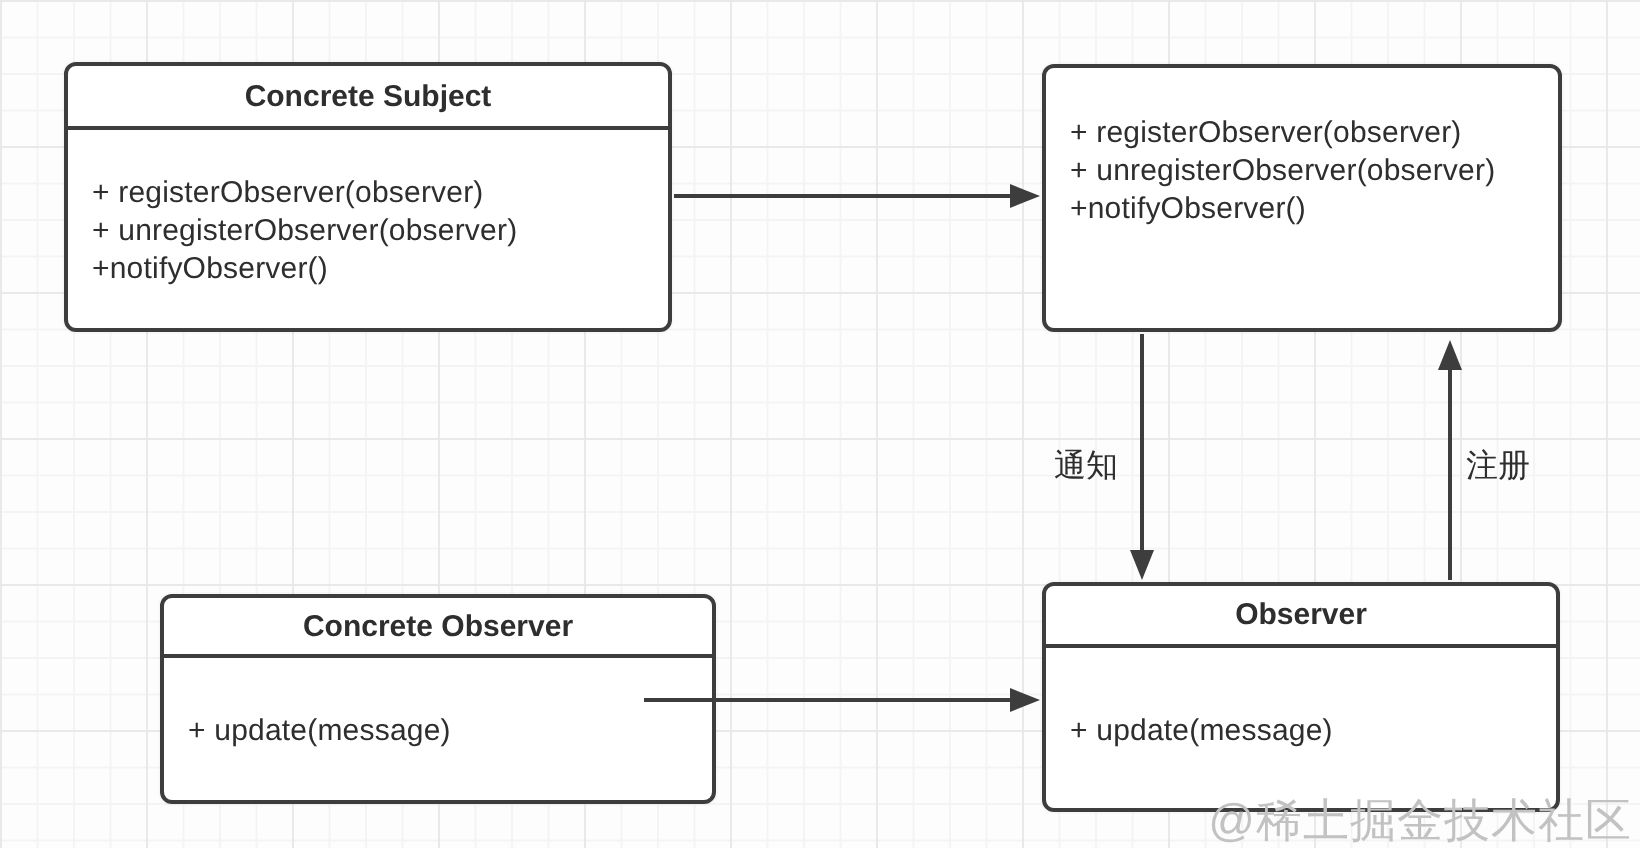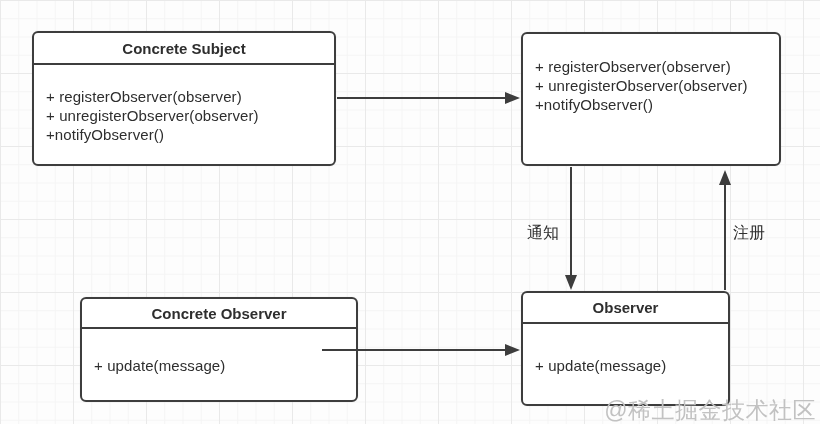--- a/index.html
+++ b/index.html
@@ -61,21 +61,21 @@
   #cls-concrete-subject .uml-methods { padding-top: 22px; }
 
   #cls-subject { left: 521px; top: 32px;  width: 260px; height: 134px; }
   #cls-subject .uml-title { height: 32px; }
   #cls-subject .uml-methods { padding-top: 23px; }
 
   #cls-concrete-observer { left: 47px;  top: 297px; width: 278px; height: 105px; margin-left: 33px; }
   #cls-concrete-observer .uml-title { height: 30px; }
   #cls-concrete-observer .uml-methods { padding-top: 27px; }
 
-  #cls-observer { left: 521px; top: 291px; width: 209px; height: 115px; }
+  #cls-observer { left: 521px; top: 291px; width: 259px; height: 115px; }
   #cls-observer .uml-title { height: 31px; }
   #cls-observer .uml-methods { padding-top: 32px; }
 
   .edge-label {
     position: absolute;
     font-size: 16px;
     color: var(--text, #2e2e2e);
     z-index: 3;
     white-space: nowrap;
   }

